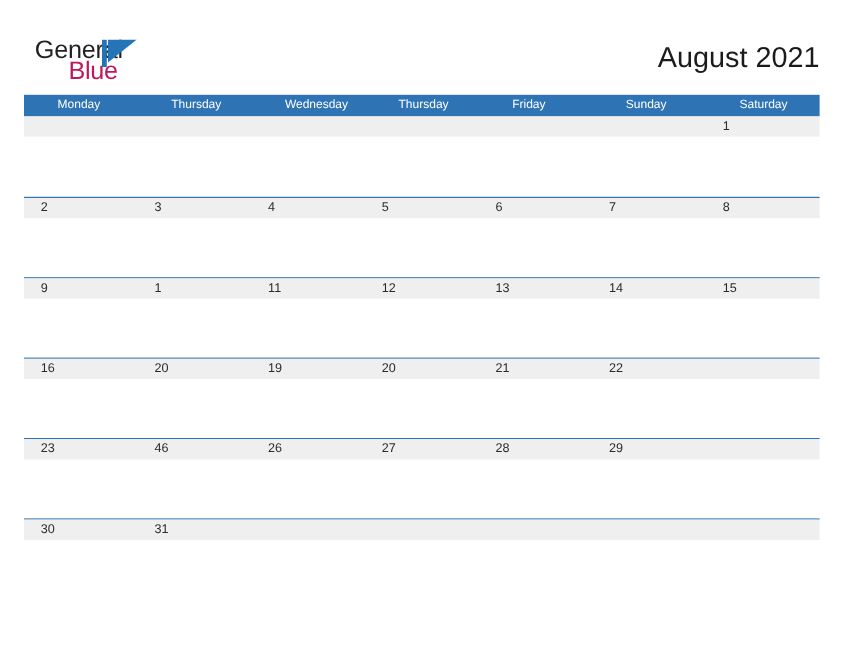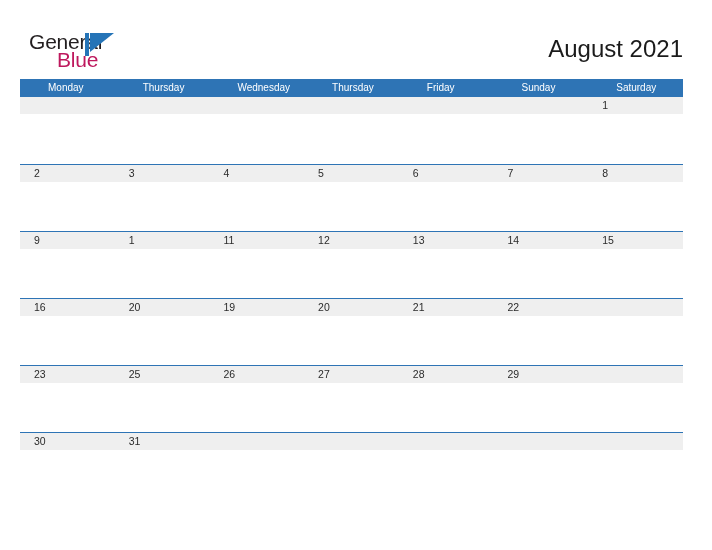--- a/index.html
+++ b/index.html
@@ -203,21 +203,21 @@
       <div class="date-cell">20</div>
       <div class="date-cell">21</div>
       <div class="date-cell">22</div>
     </div>
     <div class="event-band"></div>
   </div>
 
   <div class="week-row">
     <div class="date-band">
       <div class="date-cell">23</div>
-      <div class="date-cell">25</div>
+      <div class="date-cell">46</div>
       <div class="date-cell">26</div>
       <div class="date-cell">27</div>
       <div class="date-cell">28</div>
       <div class="date-cell">29</div>
     </div>
     <div class="event-band"></div>
   </div>
 
   <div class="week-row">
     <div class="date-band">

